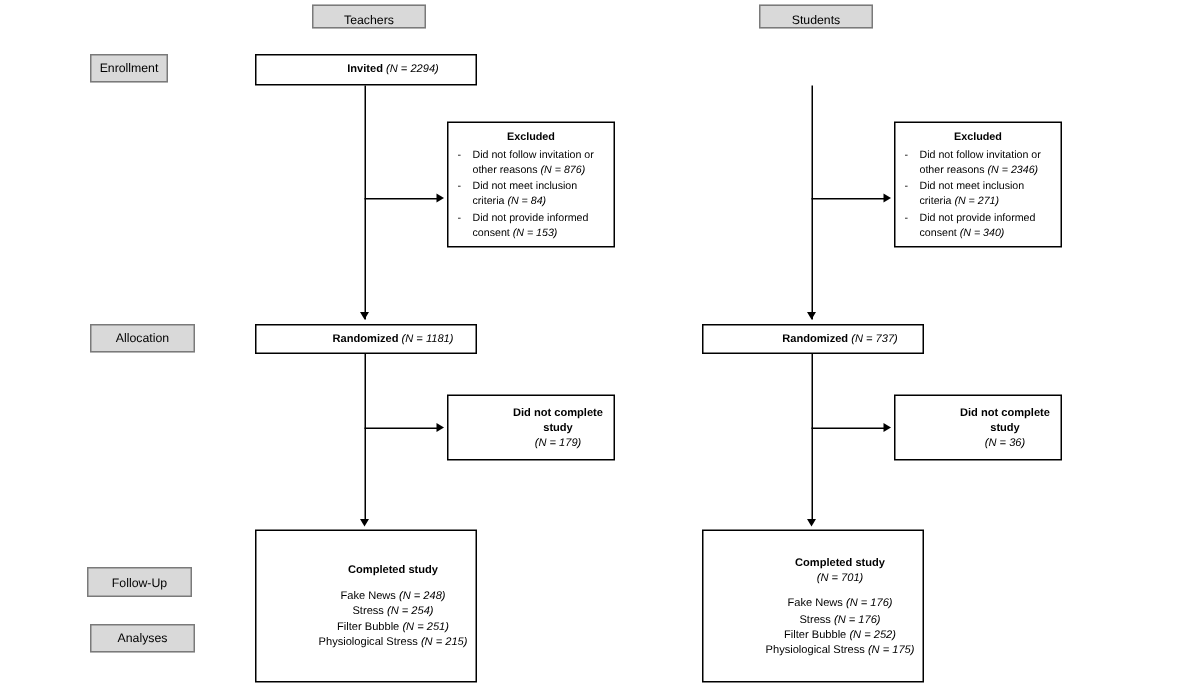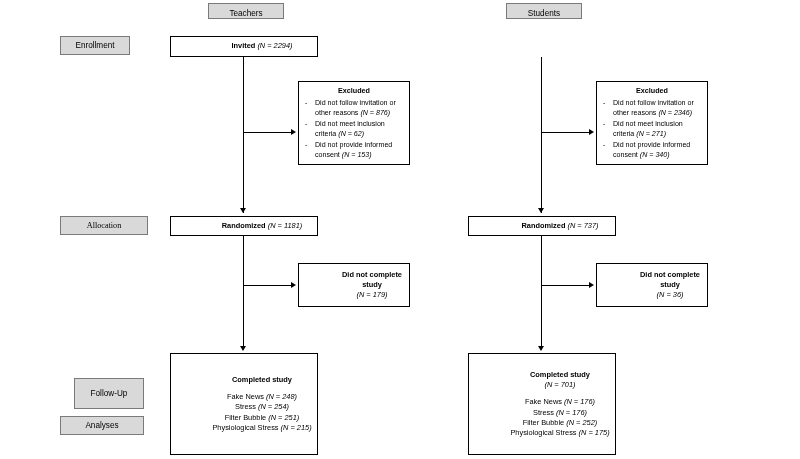--- a/index.html
+++ b/index.html
@@ -121,30 +121,30 @@
 
 <div id="canvas">
 
   <div class="header-box" style="left:208px; top:3px; width:76px; height:16px;">
     <span>Teachers</span>
   </div>
   <div class="header-box" style="left:506px; top:3px; width:76px; height:16px;">
     <span>Students</span>
   </div>
 
-  <div class="stage" style="left:60px; top:36px; width:70px; height:19px;">
+  <div class="stage" style="left:60px; top:36px; width:52px; height:19px;">
     <span>Enrollment</span>
   </div>
-  <div class="stage" style="left:60px; top:216px; width:88px; height:19px;font-family:Liberation Serif, serif;">
+  <div class="stage" style="left:60px; top:216px; width:70px; height:19px;">
     <span>Allocation</span>
   </div>
-  <div class="stage" style="left:74px; top:378px; width:70px; height:31px;">
+  <div class="stage" style="left:58px; top:378px; width:70px; height:20px;">
     <span>Follow-Up</span>
   </div>
-  <div class="stage" style="left:60px; top:416px; width:84px; height:19px;">
+  <div class="stage" style="left:60px; top:416px; width:70px; height:19px;">
     <span>Analyses</span>
   </div>
 
   <div class="box" style="left:170px; top:36px; width:148px; height:21px;">
     <div class="line1">
       <span class="bold">Invited</span>
       <span class="ital">(N = 2294)</span>
     </div>
   </div>
 
@@ -158,21 +158,21 @@
     <div class="exc-title">Excluded</div>
     <ul class="exc-list">
       <li class="exc-item">
         <span class="exc-dash">-</span>
         <span>Did not follow invitation or other reasons</span>
         <span class="ital">(N = 876)</span>
       </li>
       <li class="exc-item">
         <span class="exc-dash">-</span>
         <span>Did not meet inclusion criteria</span>
-        <span class="ital">(N = 62)</span>
+        <span class="ital">(N = 84)</span>
       </li>
       <li class="exc-item">
         <span class="exc-dash">-</span>
         <span>Did not provide informed consent</span>
         <span class="ital">(N = 153)</span>
       </li>
     </ul>
   </div>
 
   <div class="box" style="left:170px; top:216px; width:148px; height:20px;">

